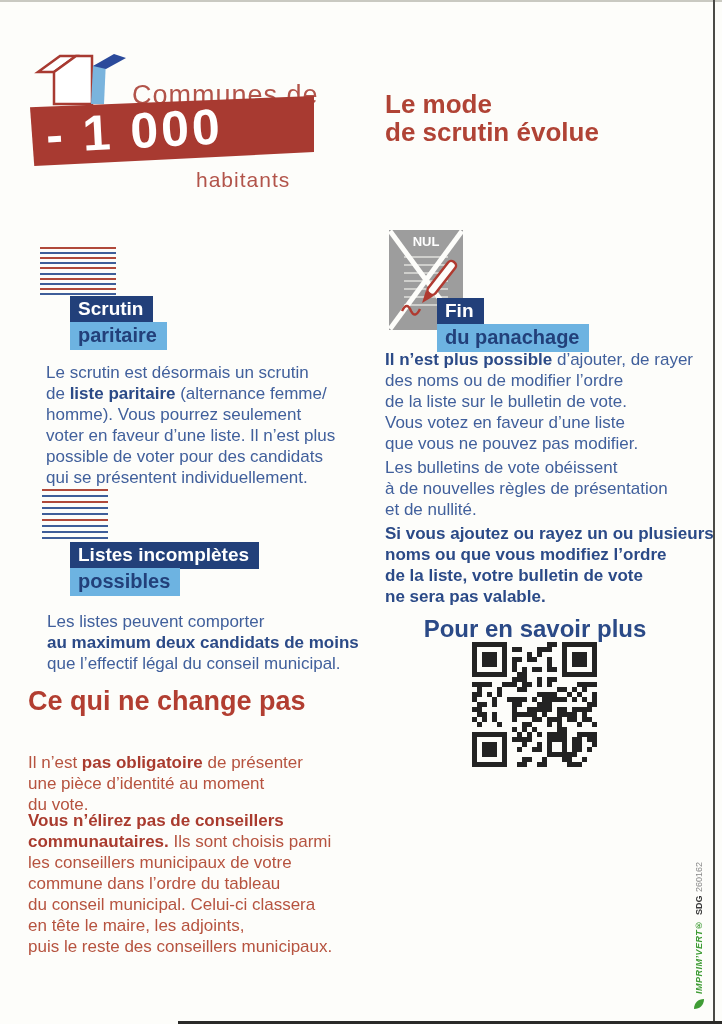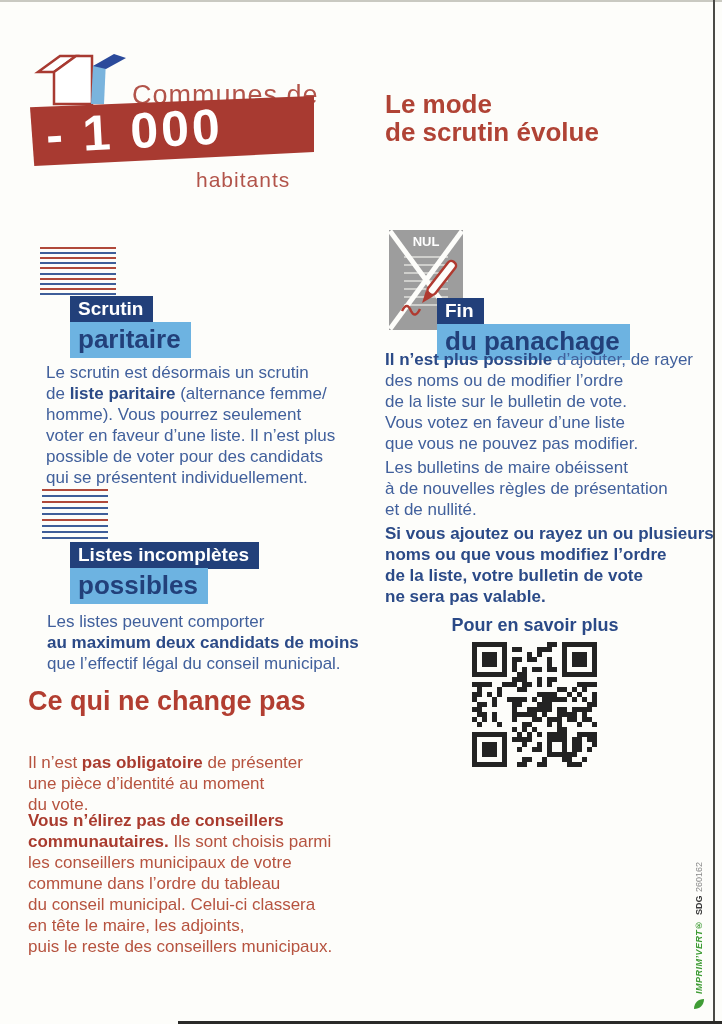--- a/index.html
+++ b/index.html
@@ -27,32 +27,32 @@
   .house{position:absolute;left:6px;top:2px;}
   
   .main-title{left:385px;top:90px;width:320px;font-size:26px;line-height:28px;font-weight:700;color:#b04335;}
   
   .stripes{display:flex;flex-direction:column;justify-content:space-between;}
   .stripes i{display:block;height:2px;}
   .stripes i.r{background:#b0493a;}
   .stripes i.n{background:#3f5e99;}
   
   .badge-l1{display:inline-block;background:#22407a;color:#ffffff;font-weight:700;font-size:19px;padding:2px 10px 3px 8px;}
-  .badge-l2{display:inline-block;background:#6db3e1;color:#22407a;font-weight:700;font-size:26px;padding:2px 10px 3px 8px;margin-top:-1px;text-align:right;}
+  .badge-l2{display:inline-block;background:#6db3e1;color:#22407a;font-weight:700;font-size:20px;padding:2px 10px 3px 8px;margin-top:-1px;text-align:right;}
   .badge-stack{line-height:0;}
   .badge-stack > div{line-height:normal;}
   
   .para{font-size:17px;line-height:21px;white-space:pre-line;}
   .navy{color:#41609c;}
   .navy .b{color:#2b4a87;}
   .redtxt{color:#b6533f;}
   .redtxt .b{color:#a93b2e;}
   .b{font-weight:700;}
   .red-heading{font-size:27px;font-weight:700;color:#b23e31;}
-  .savoir{width:300px;text-align:center;font-size:18px;font-weight:700;color:#2b4a87;}
+  .savoir{width:300px;text-align:center;font-size:24px;font-weight:700;color:#2b4a87;}
   
   .imprint{
     left:686px;top:840px;height:170px;width:26px;
     writing-mode:vertical-rl;transform:rotate(180deg);
     display:flex;align-items:center;gap:4px;font-size:9px;
   }
   .imprint .brand{color:#3f9c35;font-weight:700;font-style:italic;letter-spacing:.5px;}
   .imprint .sdg{color:#3a3a3a;font-weight:700;}
   .imprint .num{color:#8a8a8a;}
   .imprint svg{transform:rotate(180deg);}
@@ -174,21 +174,21 @@
     <div><span class="badge-l1">Fin</span></div>
     <div><span class="badge-l2">du panachage</span></div>
   </div>
 
   <p class="abs para navy" style="left:385px;top:349px;width:330px;margin:0;"><span class="b">Il n’est plus possible</span><span> d’ajouter, de rayer
 des noms ou de modifier l’ordre
 de la liste sur le bulletin de vote.
 Vous votez en faveur d’une liste
 que vous ne pouvez pas modifier.</span></p>
 
-  <p class="abs para navy" style="left:385px;top:457px;width:335px;margin:0;"><span>Les bulletins de maire obéissent
+  <p class="abs para navy" style="left:385px;top:457px;width:335px;margin:0;"><span>Les bulletins de vote obéissent
 à de nouvelles règles de présentation
 et de nullité.</span></p>
 
   <p class="abs para navy" style="left:385px;top:523px;width:340px;margin:0;"><span class="b">Si vous ajoutez ou rayez un ou plusieurs
 noms ou que vous modifiez l’ordre
 de la liste, votre bulletin de vote
 ne sera pas valable.</span></p>
 
   <div class="abs savoir" style="left:385px;top:615px;">Pour en savoir plus</div>
 

